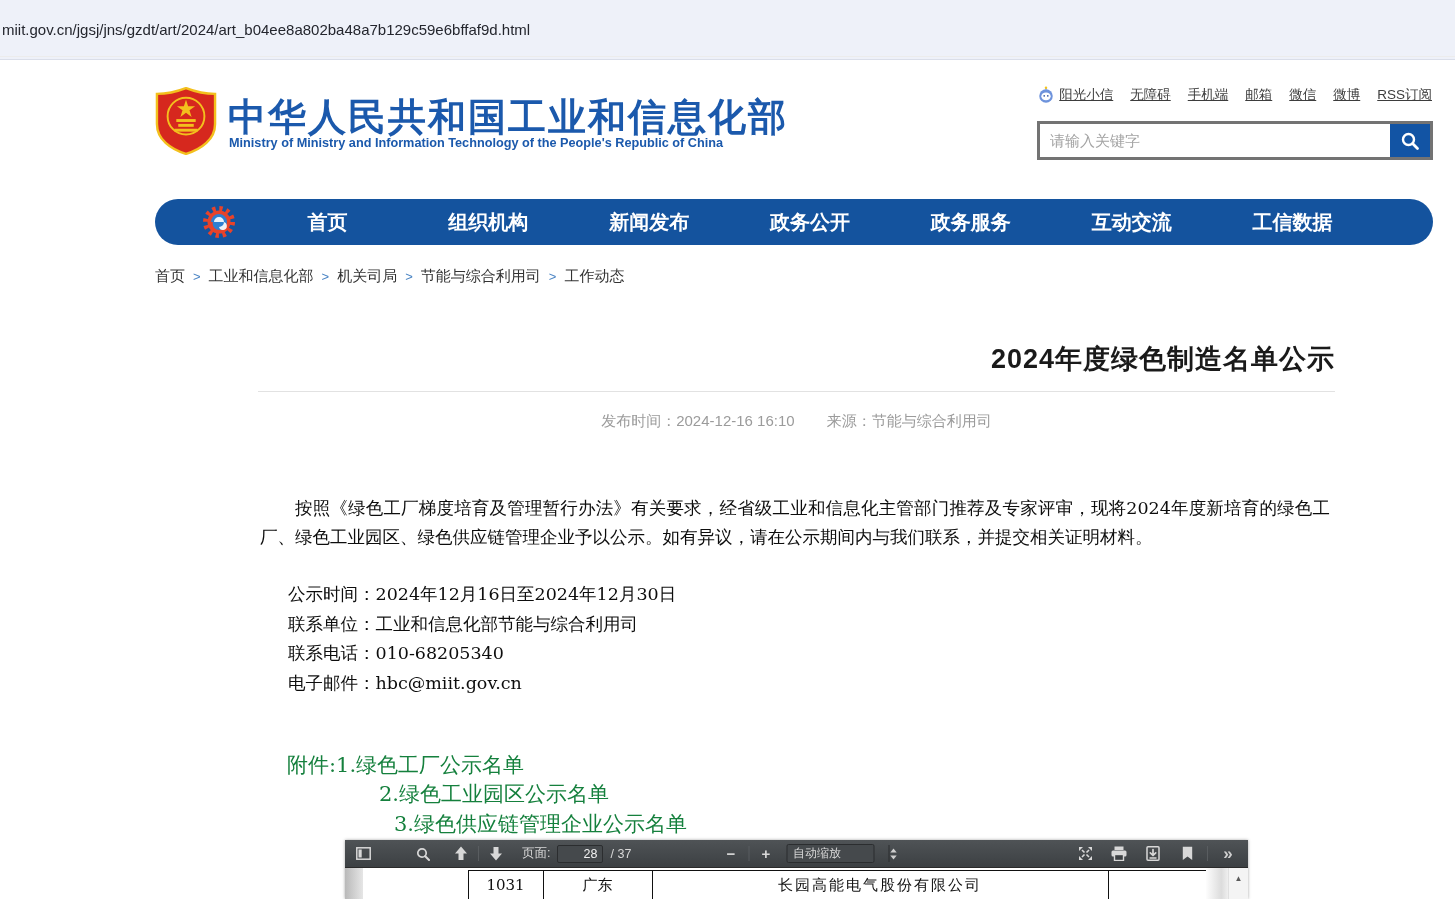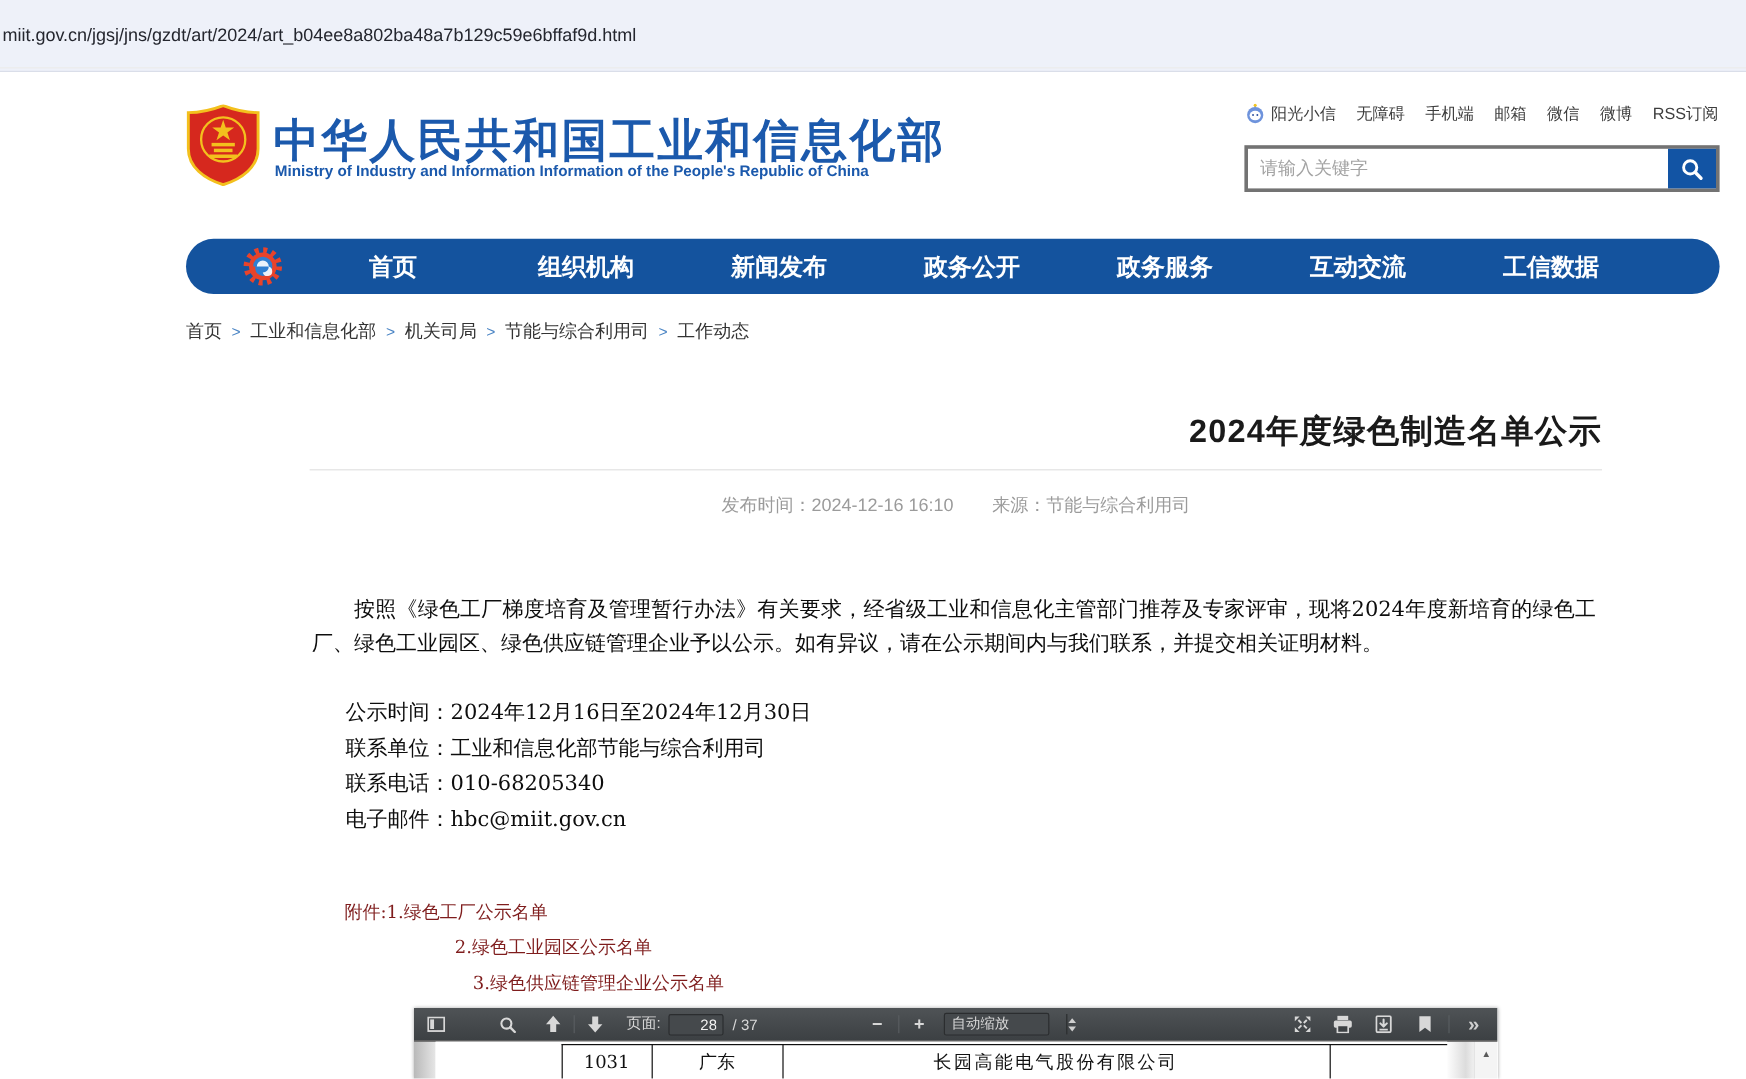--- a/index.html
+++ b/index.html
@@ -16,21 +16,21 @@
 
   
   .emblem { position:absolute; left:155px; top:87px; width:62px; height:68px; }
   .site-title { position:absolute; left:228px; top:92px; font-size:38px; font-weight:bold;
                 color:#1b59ac; letter-spacing:2px; white-space:nowrap; }
   .site-sub { position:absolute; left:229px; top:136px; font-size:12.7px; font-weight:bold;
               color:#1b59ac; white-space:nowrap; }
 
   .top-links { position:absolute; top:86px; right:23px; display:flex; align-items:center;
                gap:17px; font-size:13.5px; color:#3d3d3d; }
-  .top-link { cursor:pointer; white-space:nowrap; display:flex; align-items:center; gap:4px; }
+  .top-link { cursor:pointer; white-space:nowrap; display:flex; align-items:center; gap:4px;text-decoration:underline; }
   .robot-ico { width:18px; height:18px; display:inline-block; }
 
   .search-box { position:absolute; left:1037px; top:121px; width:396px; height:39px;
                 border:3px solid #737373; background:#fff; display:flex; align-items:stretch; }
   .search-input { flex:1; border:none; outline:none; font-size:15px; color:#333;
                   padding-left:10px; background:transparent; font-family:inherit; }
   .search-input::placeholder { color:#a3a3a3; }
   .search-btn { width:40px; background:#1254a4; border:none; cursor:pointer;
                 display:flex; align-items:center; justify-content:center; }
 
@@ -54,21 +54,21 @@
              font-size:27px; font-weight:bold; color:#1a1a1a; letter-spacing:1px; }
   .a-divider { position:absolute; top:391px; left:0; width:100%; height:1px; background:#e2e2e2; }
   .a-meta { position:absolute; top:412px; width:100%; text-align:center;
             font-size:15px; color:#9b9b9b; }
   .a-meta span { margin:0 14px; }
   .a-body { position:absolute; top:494px; left:2px; width:1070px; font-size:17.5px;
             line-height:29px; color:#0d0d0d; text-indent:2em;
             font-family:"DejaVu Serif", serif; text-align:justify; }
   .a-contacts { position:absolute; top:580px; left:30px; font-size:17.5px; line-height:29.6px;
                 color:#0d0d0d; font-family:"DejaVu Serif", serif; }
-  .a-attach { position:absolute; font-size:15px; color:#7f1d1d; white-space:nowrap;
+  .a-attach { position:absolute; font-size:21px; color:#15803d; white-space:nowrap;
               font-family:"DejaVu Serif", serif; cursor:pointer; }
   .att-0 { top:751px; left:29px; }
   .att-1 { top:780px; left:121px; }
   .att-2 { top:810px; left:136px; }
 
   
   .pdf { position:absolute; left:345px; top:840px; width:903px; height:59px; overflow:hidden;
          box-shadow:0 0 3px rgba(0,0,0,.35); }
   .pdf-toolbar { height:28px; background:linear-gradient(#4f5356,#3c4043);
                  border-bottom:1px solid #2a2a2a; display:flex; align-items:center;
@@ -123,21 +123,21 @@
   <svg class="emblem" viewBox="0 0 64 70">
     <path d="M32 1 C45 6 56 7 62 7 L62 38 C62 54 48 64 32 69 C16 64 2 54 2 38 L2 7 C8 7 19 6 32 1 Z" fill="#d6281e" stroke="#f3c01d" stroke-width="2.5"></path>
     <circle cx="32" cy="30" r="19" fill="none" stroke="#f3c01d" stroke-width="2"></circle>
     <path d="M32 13 l2.2 6.8 7.2 0 -5.8 4.2 2.2 6.8 -5.8 -4.2 -5.8 4.2 2.2 -6.8 -5.8 -4.2 7.2 0 Z" fill="#f3c01d"></path>
     <rect x="22" y="33" width="20" height="3" fill="#f3c01d"></rect>
     <rect x="24" y="38" width="16" height="3" fill="#f3c01d"></rect>
     <rect x="20" y="43" width="24" height="3" fill="#f3c01d"></rect>
   </svg>
 
   <div class="site-title">中华人民共和国工业和信息化部</div>
-  <div class="site-sub">Ministry of Industry and Information Information of the People's Republic of China</div>
+  <div class="site-sub">Ministry of Ministry and Information Technology of the People's Republic of China</div>
 
   <div class="top-links">
     <span class="top-link">
       <svg class="robot-ico" viewBox="0 0 20 20">
         <line x1="10" y1="1" x2="10" y2="4" stroke="#6e93dc" stroke-width="1.5"></line>
         <circle cx="10" cy="2" r="1.4" fill="#f5c51e"></circle>
         <circle cx="10" cy="11" r="7.5" fill="#6e93dc"></circle>
         <ellipse cx="10" cy="11.5" rx="5.2" ry="4.4" fill="#fff"></ellipse>
         <circle cx="8" cy="11" r="0.9" fill="#2c4f9e"></circle>
         <circle cx="12" cy="11" r="0.9" fill="#2c4f9e"></circle>

